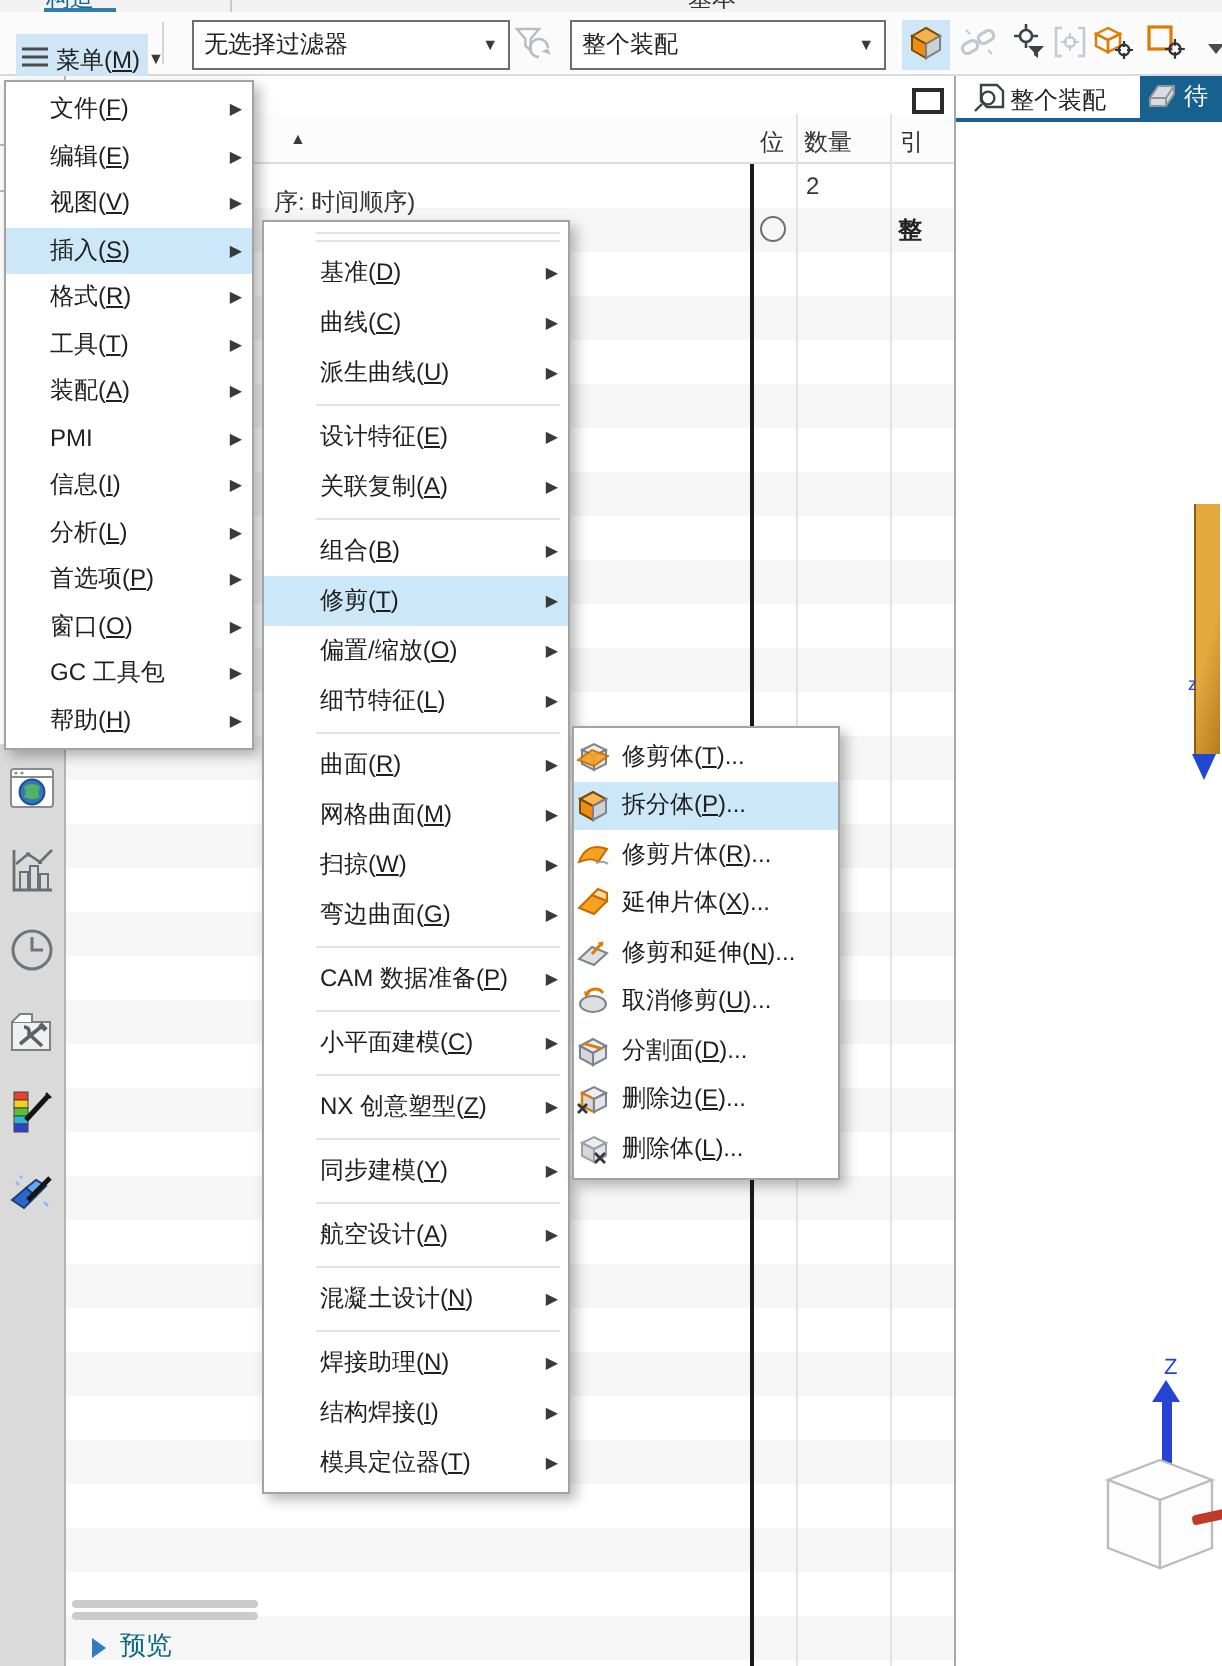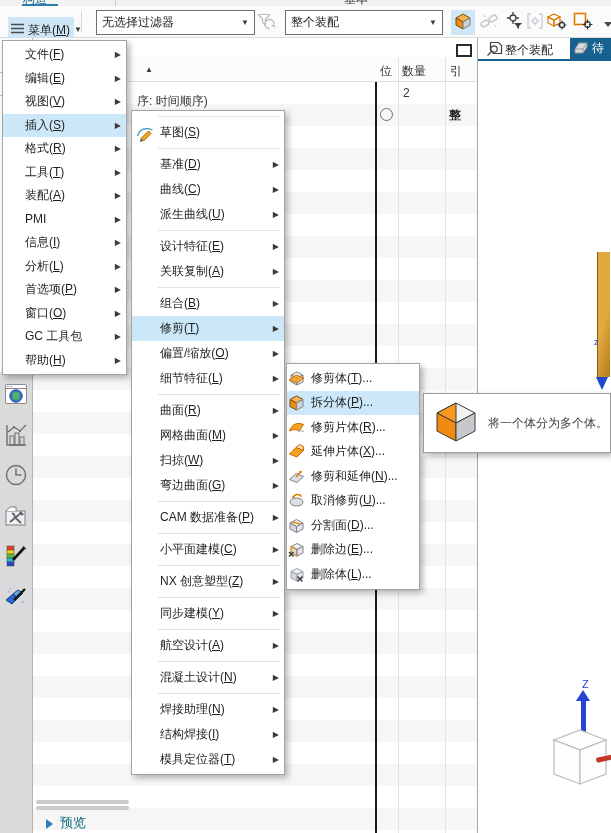--- a/index.html
+++ b/index.html
@@ -320,31 +320,20 @@
         <span class="mi-label mnemonic">GC 工具包</span>
         <span class="mi-arrow">▶</span>
       </div>
       <div class="menu-item">
         <span class="mi-label mnemonic">帮助(<u>H</u>)</span>
         <span class="mi-arrow">▶</span>
       </div>
     </div>
   <div class="menu m2">
       <div class="menu-sep"></div>
-      <div class="menu-item">
-        <span class="mi-icon">
-          <svg width="18" height="18" viewBox="0 0 18 18">
-            <path d="M1.5 12C4 4 10 3.5 16.5 6" fill="none" stroke="#3598c2" stroke-width="1.3"></path>
-            <path d="M5 14.5l7.5-7.5 2.5 2.5-7.5 7.5z" fill="#f6a11f" stroke="#a96a00"></path>
-            <path d="M5 14.5L3.8 18l3.4-1.2z" fill="#4a4f55"></path>
-          </svg>
-        </span>
-        <span class="mi-label mnemonic">草图(<u>S</u>)</span>
-        <span class="mi-arrow"></span>
-      </div>
       <div class="menu-sep"></div>
       <div class="menu-item">
         <span class="mi-icon"></span>
         <span class="mi-label mnemonic">基准(<u>D</u>)</span>
         <span class="mi-arrow">▶</span>
       </div>
       <div class="menu-item">
         <span class="mi-icon"></span>
         <span class="mi-label mnemonic">曲线(<u>C</u>)</span>
         <span class="mi-arrow">▶</span>
@@ -557,23 +546,14 @@
             <polygon points="3,5.5 9,8.5 9,15 3,12" fill="#d4d8dd" stroke="#9aa0a8"></polygon>
             <polygon points="15,5.5 9,8.5 9,15 15,12" fill="#e2e5e9" stroke="#9aa0a8"></polygon>
             <path d="M9.5 10.5l5 5M14.5 10.5l-5 5" stroke="#33373c" stroke-width="1.4"></path>
           </svg>
         </span>
         <span class="mi-label mnemonic">删除体(<u>L</u>)...</span>
         <span class="mi-arrow"></span>
       </div>
     </div>
 
-  <div class="abs tooltip">
-    <span><svg width="46" height="40" viewBox="0 0 46 40">
-          <polygon points="23,1 42,11 23,21 4,11" fill="#f2f2f2" stroke="#3c3c3c"></polygon>
-          <polygon points="23,1 23,21 4,11" fill="#f6991c" stroke="#3c3c3c"></polygon>
-          <polygon points="4,11 23,21 23,39 4,29" fill="#f08a10" stroke="#3c3c3c"></polygon>
-          <polygon points="42,11 23,21 23,39 42,29" fill="#c6c8cc" stroke="#3c3c3c"></polygon>
-        </svg></span>
-    <span class="tip-text">将一个体分为多个体。</span>
-  </div>
 
 </div>
 
 </body></html>

